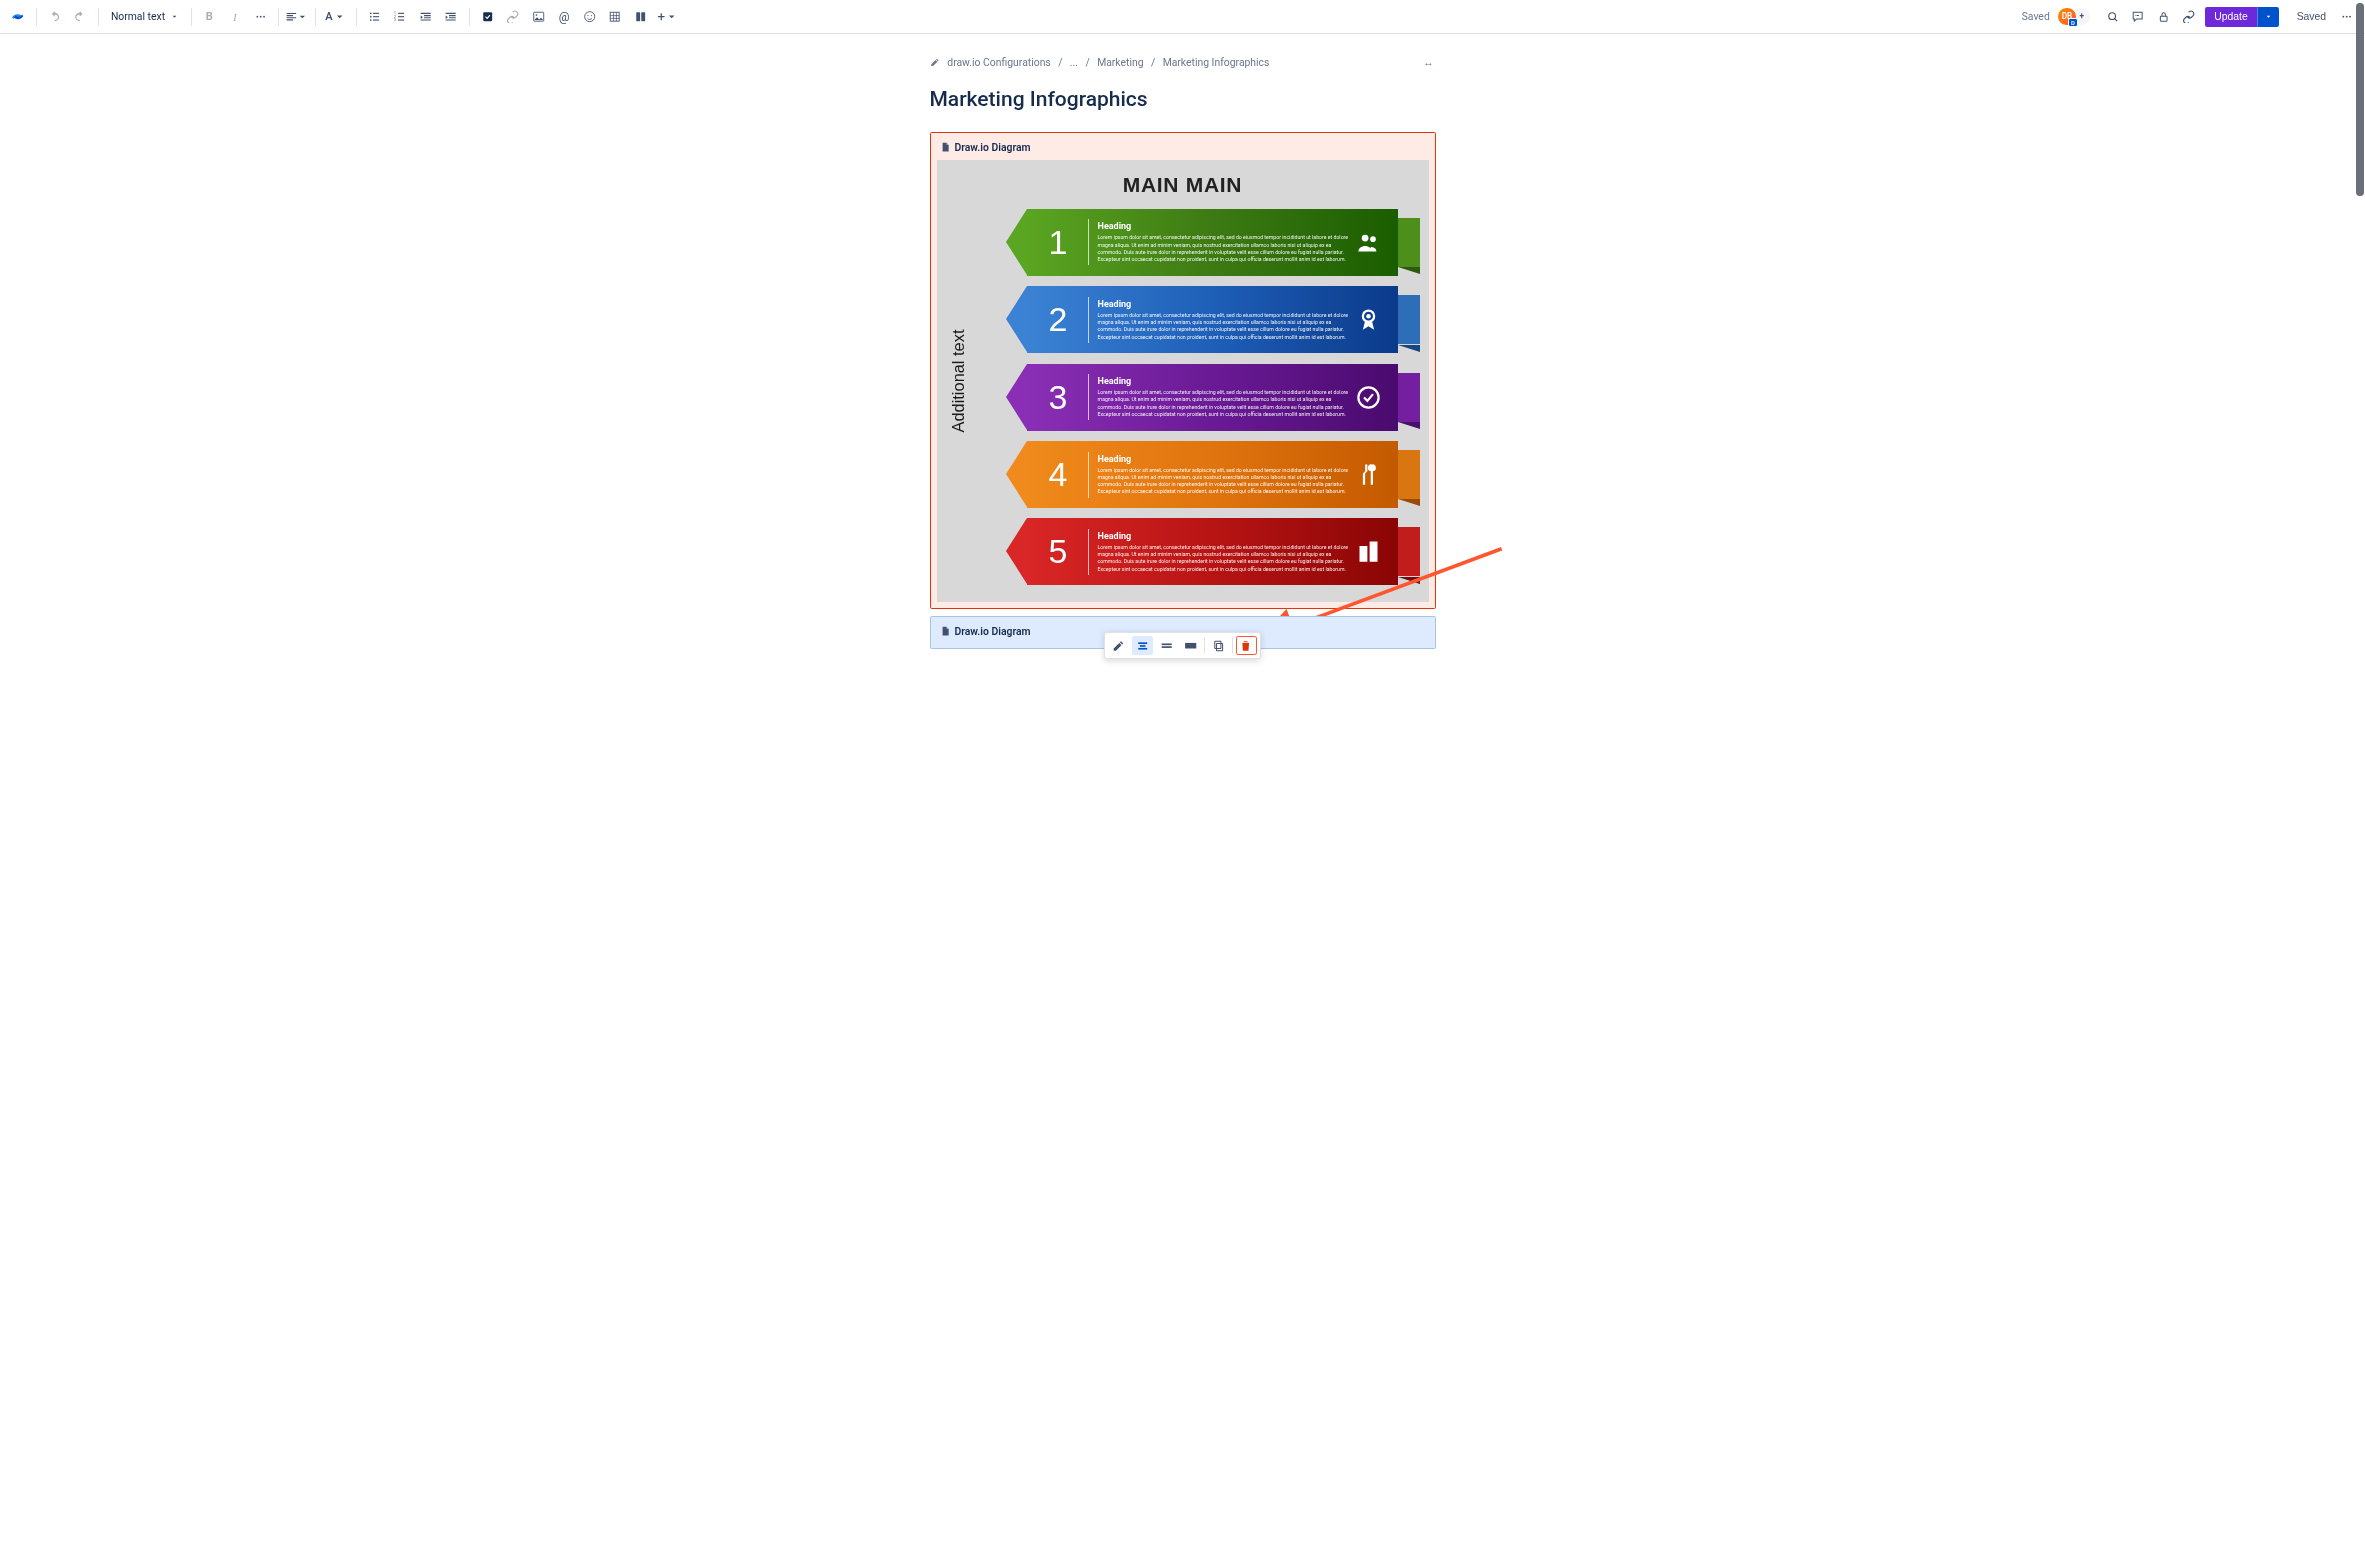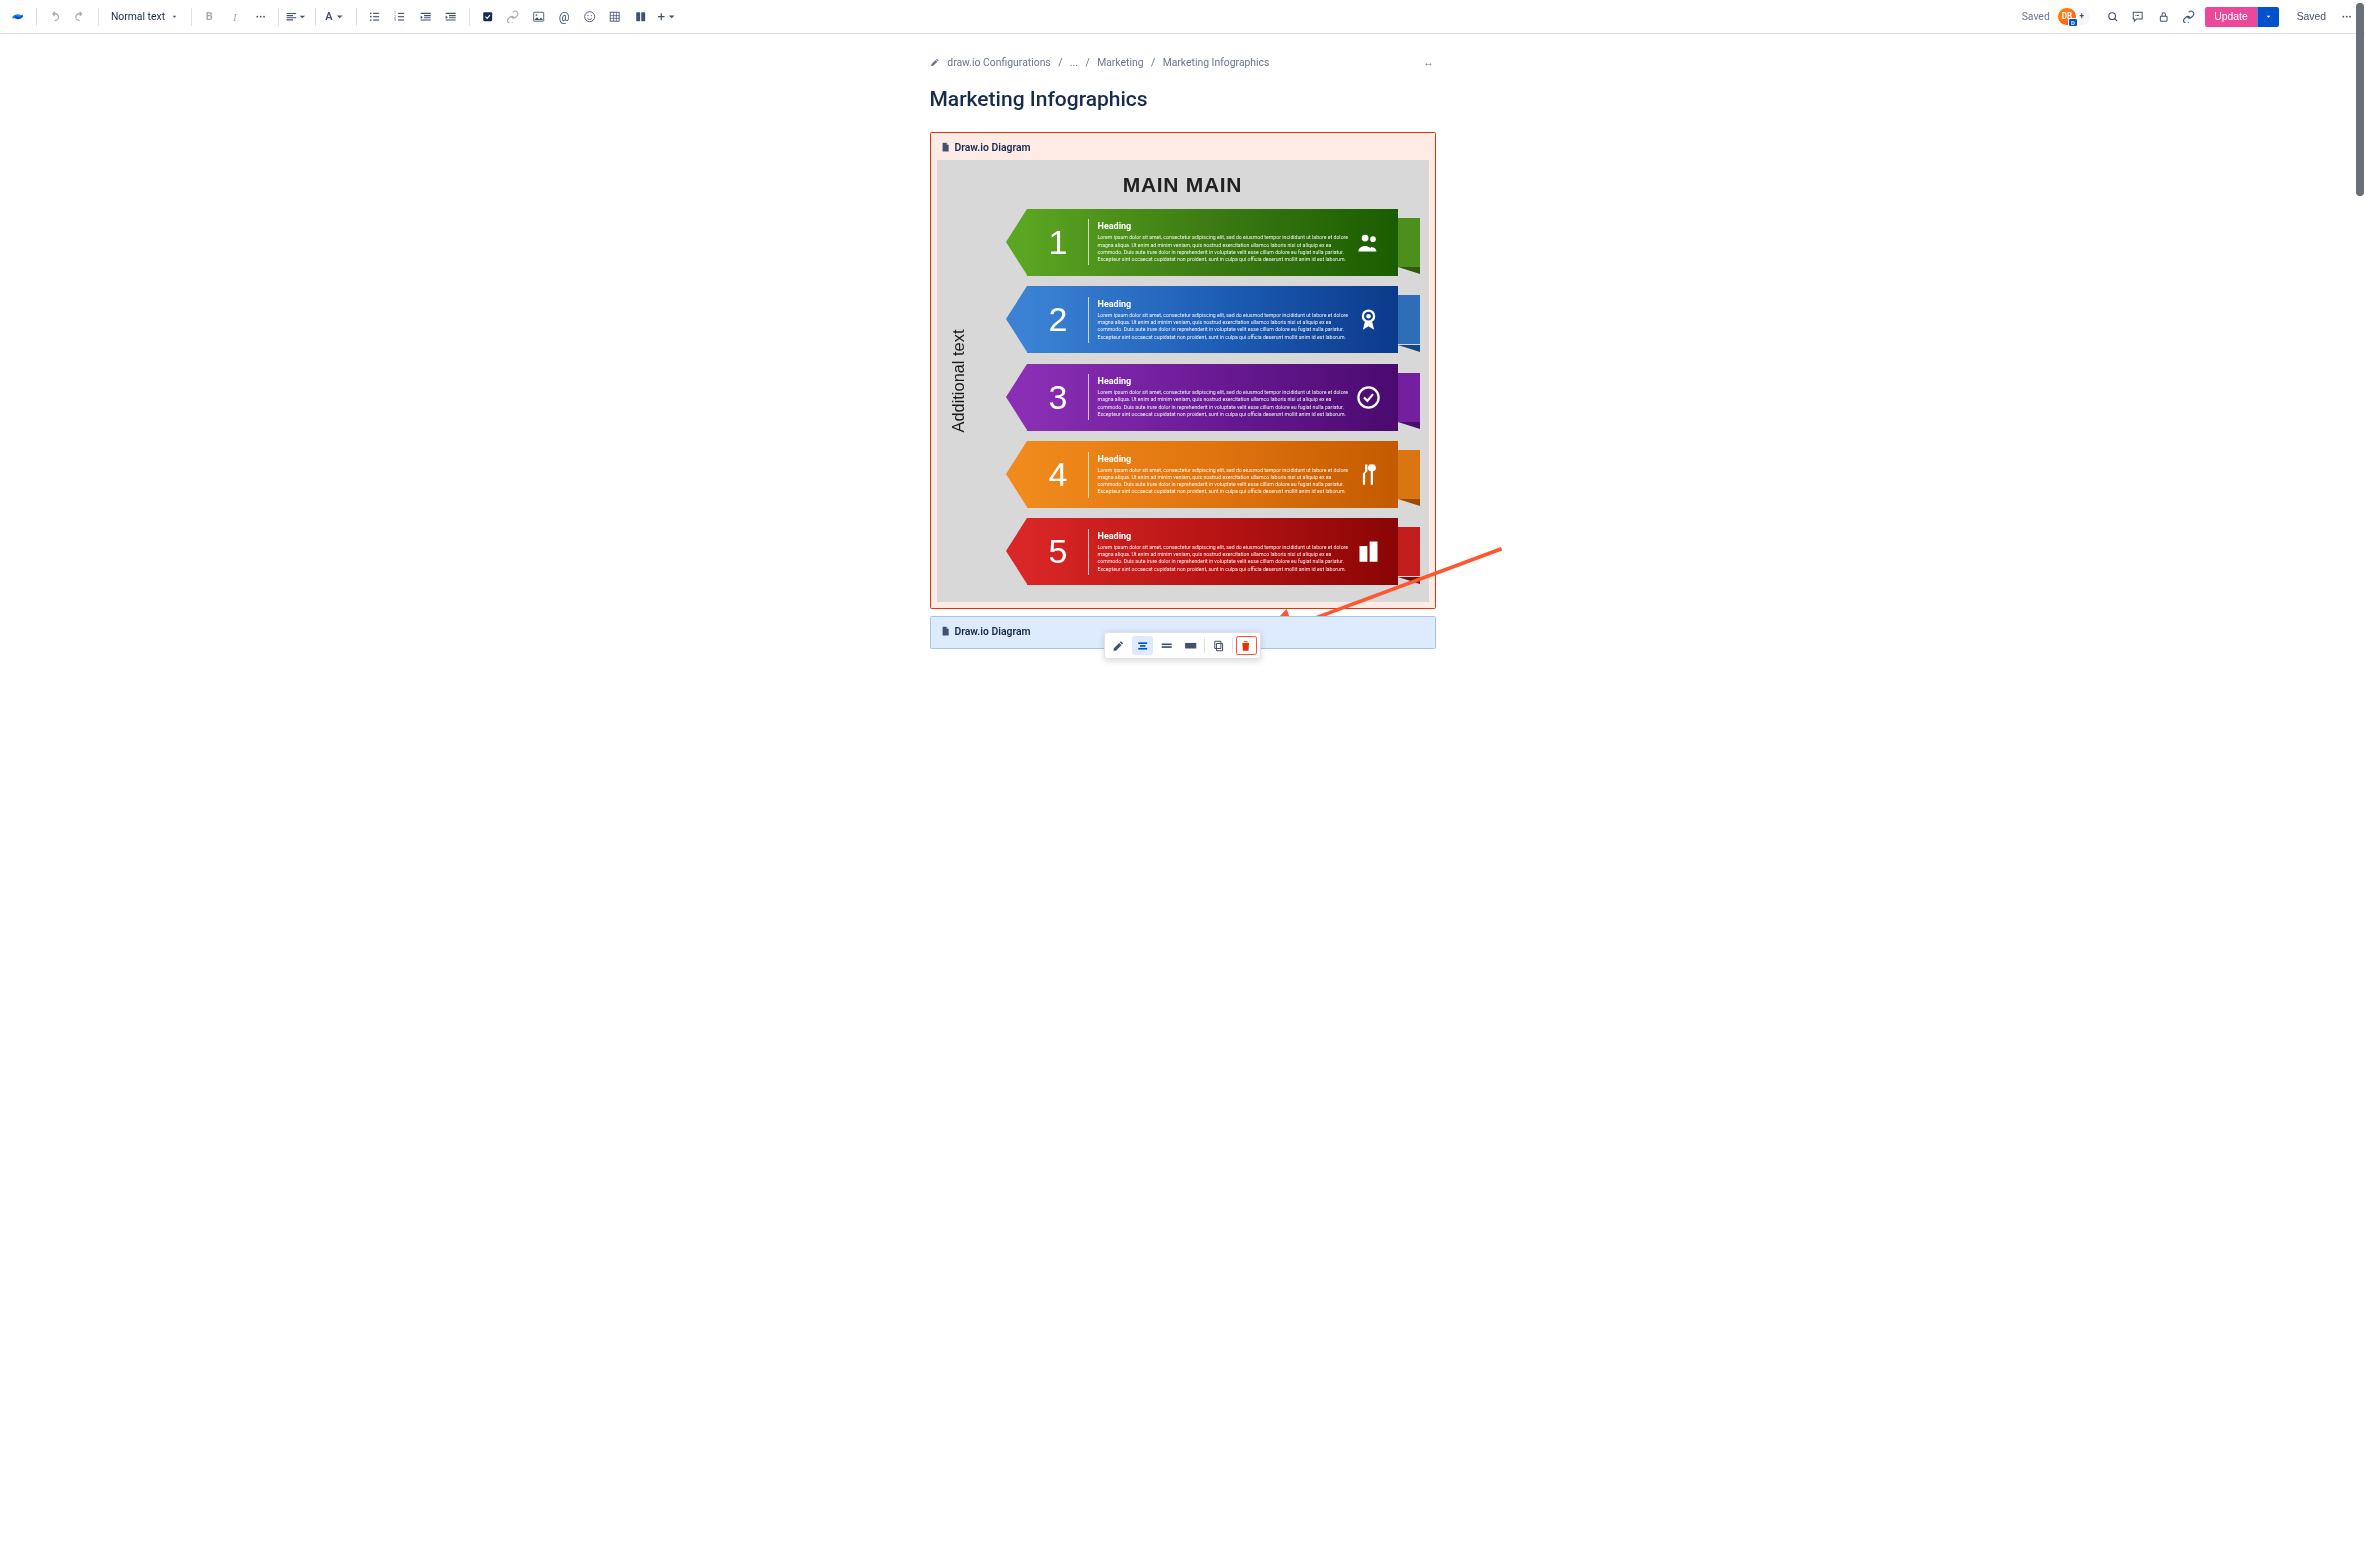--- a/index.html
+++ b/index.html
@@ -9,21 +9,21 @@
 .toolbar-btn { display: flex; align-items: center; justify-content: center; width: 24px; height: 24px; border-radius: 2.2px; cursor: pointer; color: #42526e; }
 .toolbar-btn svg { width: 13.4px; height: 13.4px; fill: currentColor; }
 .text-style-select { display: flex; align-items: center; gap: 4.5px; padding: 3px 6px; cursor: pointer; border-radius: 2.2px; font-size: 10.4px; color: #172b4d; }
 .toolbar-spacer { flex: 1; }
 .saved-label { color: #6b778c; font-size: 10.4px; margin-right: 6px; }
 .avatar-stack { display: flex; align-items: flex-end; margin-right: 7.4px; }
 .avatar { width: 19.3px; height: 19.3px; border-radius: 50%; display: flex; align-items: center; justify-content: center; font-size: 8.2px; font-weight: 600; color: #fff; border: 1.5px solid #fff; position: relative; }
 .avatar-db { background: linear-gradient(135deg, #ff8b00, #ff5630); margin-right: -4.5px; z-index: 2; }
 .avatar-badge { position: absolute; bottom: -2.2px; right: -2.2px; width: 9.7px; height: 9.7px; border-radius: 2.2px; background: #0052cc; color: #fff; font-size: 6px; display: flex; align-items: center; justify-content: center; border: 1.1px solid #fff; }
 .avatar-plus { background: #f4f5f7; color: #42526e; z-index: 1; }
-.primary-btn { background: #ec4899; color: #fff; border: none; border-radius: 2.2px 0 0 2.2px; padding: 4.5px 9px; font-size: 10.4px; font-weight: 500; cursor: pointer; }
+.primary-btn { background: #6d28d9; color: #fff; border: none; border-radius: 2.2px 0 0 2.2px; padding: 4.5px 9px; font-size: 10.4px; font-weight: 500; cursor: pointer; }
 .primary-btn-chevron { background: #0052cc; color: #fff; border: none; border-left: 0.7px solid rgba(255,255,255,0.3); border-radius: 0 2.2px 2.2px 0; padding: 4.5px 6px; cursor: pointer; display:flex; align-items:center; }
 .close-btn { background: none; border: none; font-size: 10.4px; color: #42526e; padding: 4.5px 7.4px; cursor: pointer; margin-left: 6px; }
 .page-body { padding: 22px 0 30px; display: flex; justify-content: center; }
 .page-content { width: 506px; }
 .breadcrumb-row { display: flex; align-items: center; gap: 7.4px; color: #6b778c; font-size: 10.4px; margin-bottom: 18px; }
 .breadcrumb-row a { color: #6b778c; text-decoration: none; }
 .breadcrumb-sep { color: #6b778c; }
 .width-handles { color: #6b778c; font-size: 11px; letter-spacing: 1.5px; margin-left: auto; }
 .page-title { font-size: 21px; font-weight: 500; color: #172b4d; margin-bottom: 21px; }
 .macro-card { border: 0.7px solid #de350b; background: #ffebe6; border-radius: 1.5px; padding: 6px; margin-bottom: 7.4px; }

